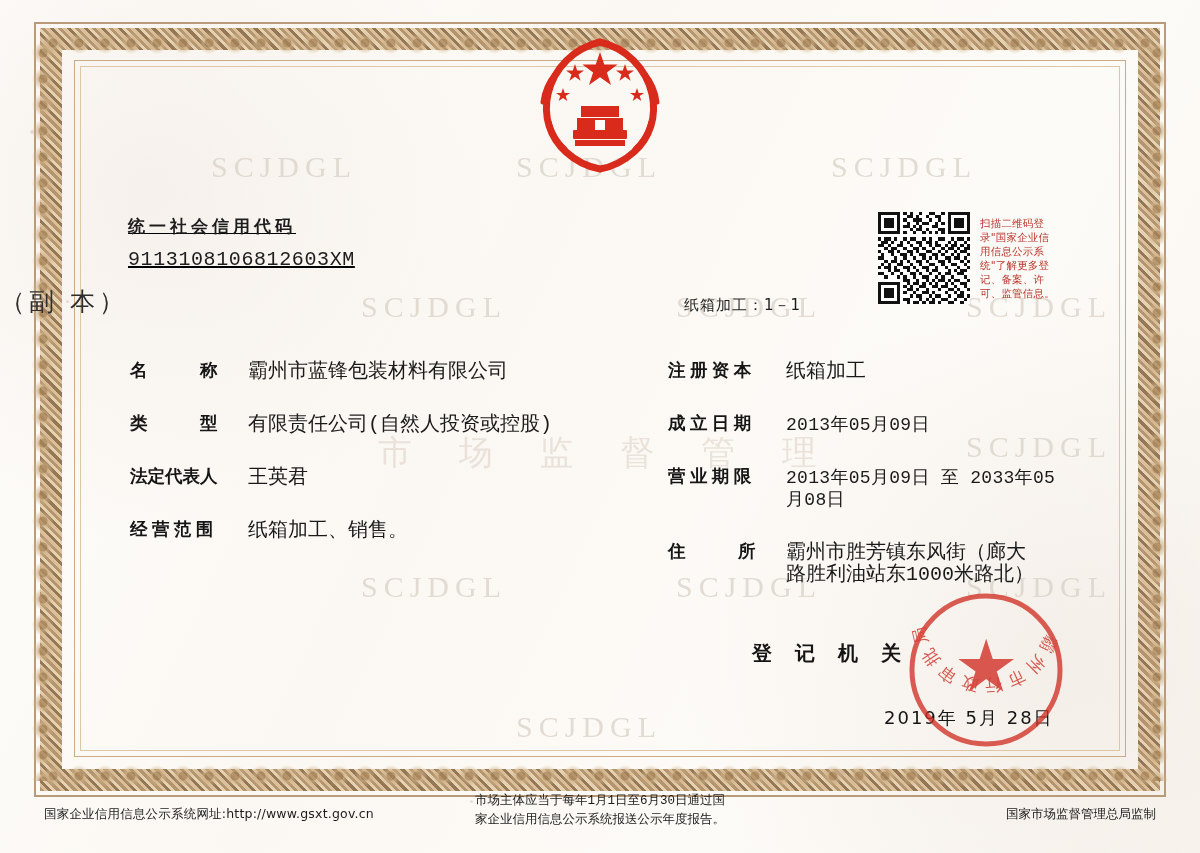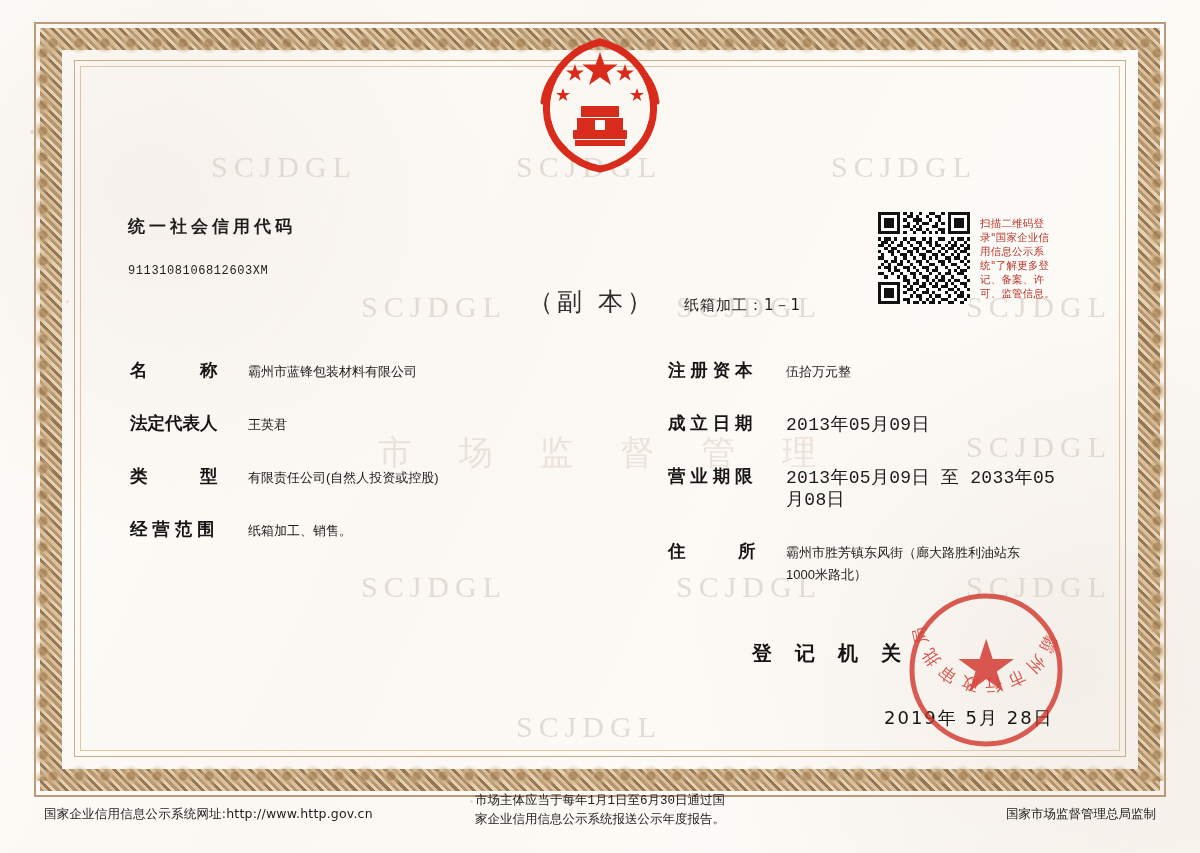--- a/index.html
+++ b/index.html
@@ -132,45 +132,45 @@
     font-weight: bold;
     font-size: 55px;
     letter-spacing: 18px;
     color: #2a2a2a;
     text-indent: 18px;
   }
   .subtitle {
     position: absolute;
     left: 0; right: 16px;
     top: 285px;
-    text-align: center;
     font-family: "DejaVu Sans", sans-serif;
     font-size: 25px;
     letter-spacing: 4px;
     color: #2d2d2d;
   }
 
   
   .code-block {
     position: absolute;
     left: 128px;
     top: 215px;
     width: 260px;
+    text-decoration: underline;
   }
   .code-label {
     font-family: "DejaVu Sans", sans-serif;
     font-size: 17px;
     letter-spacing: 4px;
     color: #1d1d1d;
     font-weight: bold;
   }
   .code-value {
-    margin-top: 26px;
+    margin-top: 10px;
     font-family: "Liberation Mono", monospace;
-    font-size: 12px;
+    font-size: 20px;
     letter-spacing: 0.6px;
     color: #1d1d1d;
   }
 
   
   .copy-no {
     position: absolute;
     left: 684px;
     top: 296px;
     font-family: "DejaVu Sans", sans-serif;
@@ -212,30 +212,30 @@
     top: 358px;
     width: 400px;
   }
   .field {
     display: flex;
     align-items: flex-start;
     margin-bottom: 28px;
   }
   .f-label {
     flex: 0 0 118px;
-    font-family: Liberation Sans, sans-serif;
+    font-family: Liberation Serif, serif;
     font-size: 17.5px;
     font-weight: bold;
     color: #151515;
     display: flex;
     justify-content: space-between;
   }
   .f-value {
-    font-family: Liberation Sans, sans-serif;
-    font-size: 13px;
+    font-family: Liberation Mono, monospace;
+    font-size: 20px;
     color: #1a1a1a;
     line-height: 22px;
     padding-top: 3px;
   }
   .f-value.mono {
     font-family: "Liberation Mono", monospace;
     font-size: 18px;
     letter-spacing: 0.3px;
   }
 
@@ -614,37 +614,37 @@
     </svg>
   </div>
   <div class="qr-note">扫描二维码登录"国家企业信用信息公示系统"了解更多登记、备案、许可、监管信息。</div>
 
   <div class="fields-left">
     <div class="field">
       <div class="f-label">名　　　称</div>
       <div class="f-value">霸州市蓝锋包装材料有限公司</div>
     </div>
     <div class="field">
+      <div class="f-label">类　　　型</div>
+      <div class="f-value">有限责任公司(自然人投资或控股)</div>
+    </div>
+    <div class="field">
       <div class="f-label">法定代表人</div>
       <div class="f-value">王英君</div>
     </div>
     <div class="field">
-      <div class="f-label">类　　　型</div>
-      <div class="f-value">有限责任公司(自然人投资或控股)</div>
-    </div>
-    <div class="field">
       <div class="f-label">经 营 范 围</div>
       <div class="f-value">纸箱加工、销售。</div>
     </div>
   </div>
 
   <div class="fields-right">
     <div class="field">
       <div class="f-label">注 册 资 本</div>
-      <div class="f-value">伍拾万元整</div>
+      <div class="f-value">纸箱加工</div>
     </div>
     <div class="field">
       <div class="f-label">成 立 日 期</div>
       <div class="f-value mono">2013年05月09日</div>
     </div>
     <div class="field">
       <div class="f-label">营 业 期 限</div>
       <div class="f-value mono">2013年05月09日 至 2033年05月08日</div>
     </div>
     <div class="field">
@@ -662,20 +662,20 @@
         <path id="sealArc" d="M 86,158 m -62,0 a 62,62 0 1,1 124,0" transform="rotate(180 86 96)"></path>
       </defs>
       <circle cx="86" cy="86" r="74" fill="none" stroke="#cf2d23" stroke-width="5" opacity="0.88"></circle>
       <polygon points="86,58 96.6,90.6 130.9,90.6 103.1,110.8 113.7,143.4 86,123.2 58.3,143.4 68.9,110.8 41.1,90.6 75.4,90.6" fill="#cf2d23" opacity="0.9" transform="translate(0,-16) scale(0.62) translate(53,56)"></polygon>
       <text font-family="DejaVu Sans, sans-serif" font-size="17" fill="#cf2d23" letter-spacing="5" opacity="0.9">
         <textPath href="#sealArc" startOffset="8%">霸州市行政审批局</textPath>
       </text>
     </svg>
   </div>
 
-  <div class="footer-left">国家企业信用信息公示系统网址:http://www.http.gov.cn</div>
+  <div class="footer-left">国家企业信用信息公示系统网址:http://www.gsxt.gov.cn</div>
   <div class="footer-center">
     <div>市场主体应当于每年1月1日至6月30日通过国</div>
     <div>家企业信用信息公示系统报送公示年度报告。</div>
   </div>
   <div class="footer-right">国家市场监督管理总局监制</div>
 
 </div>
 
 </body></html>

